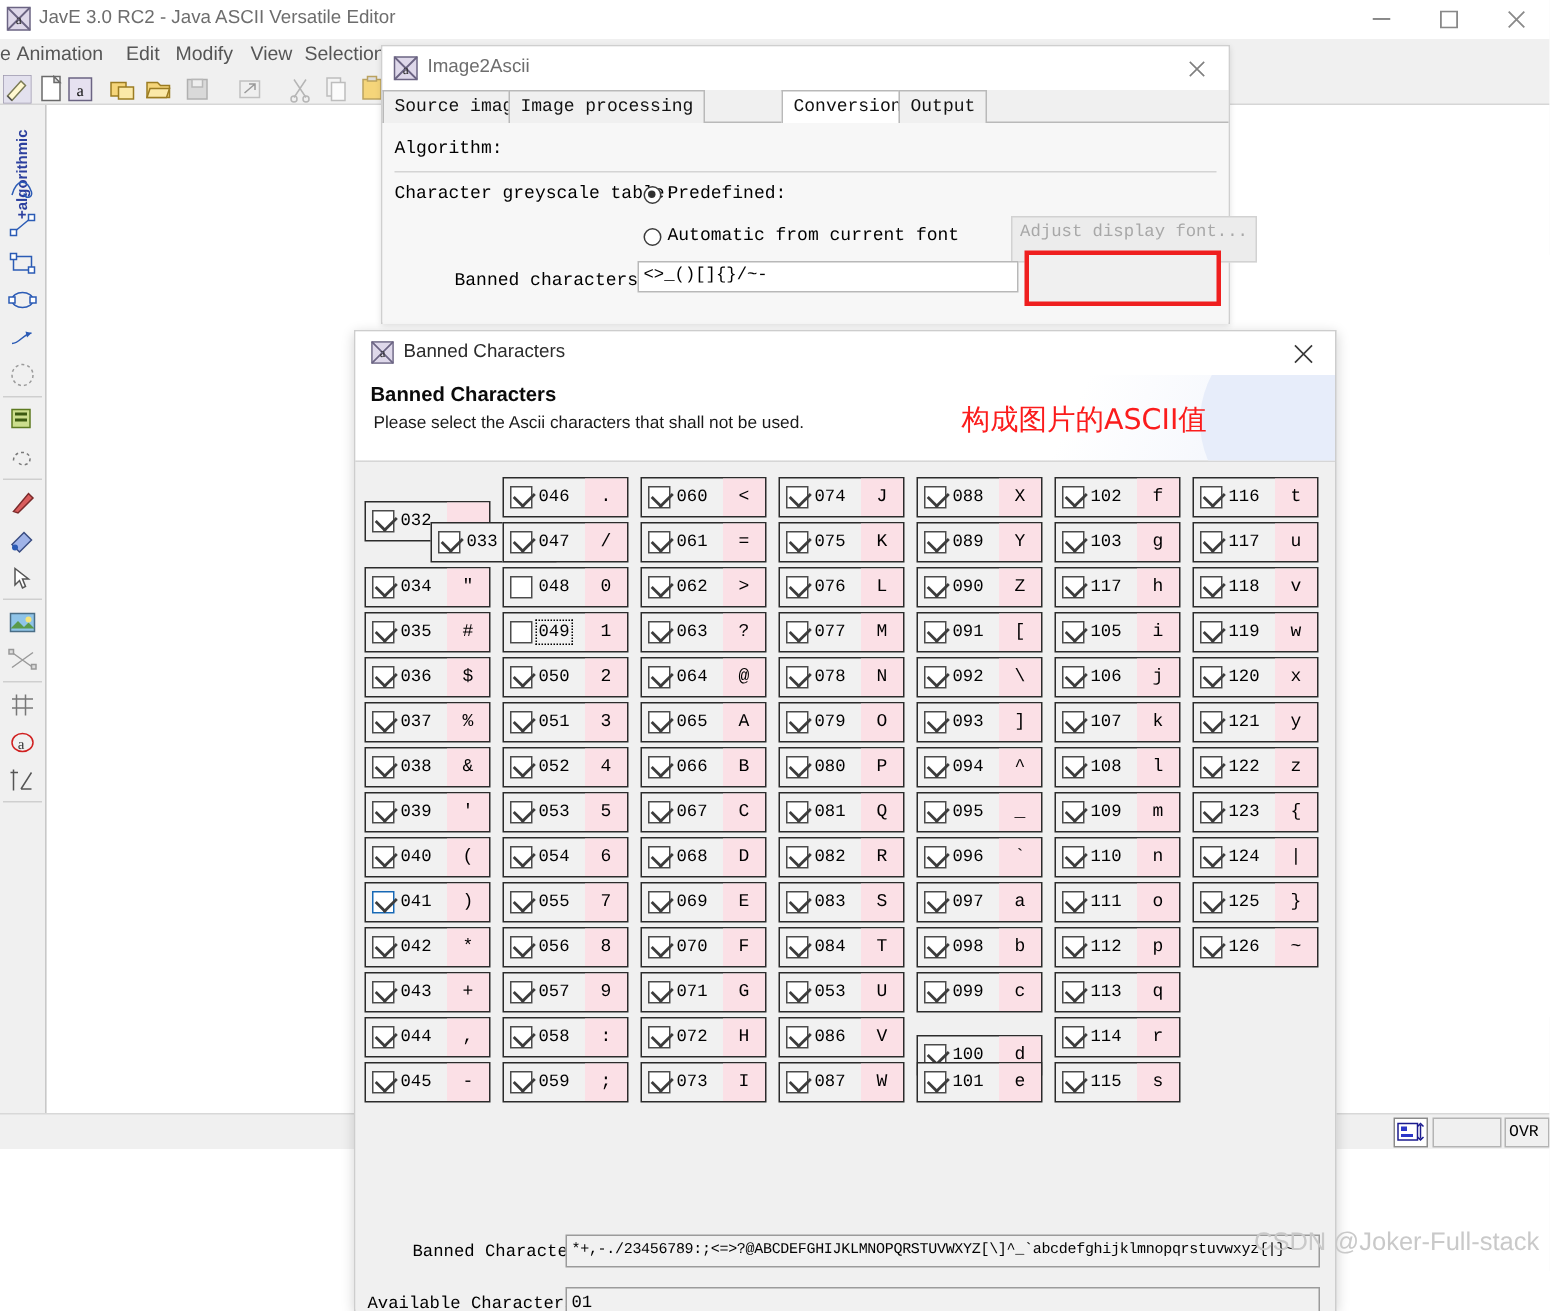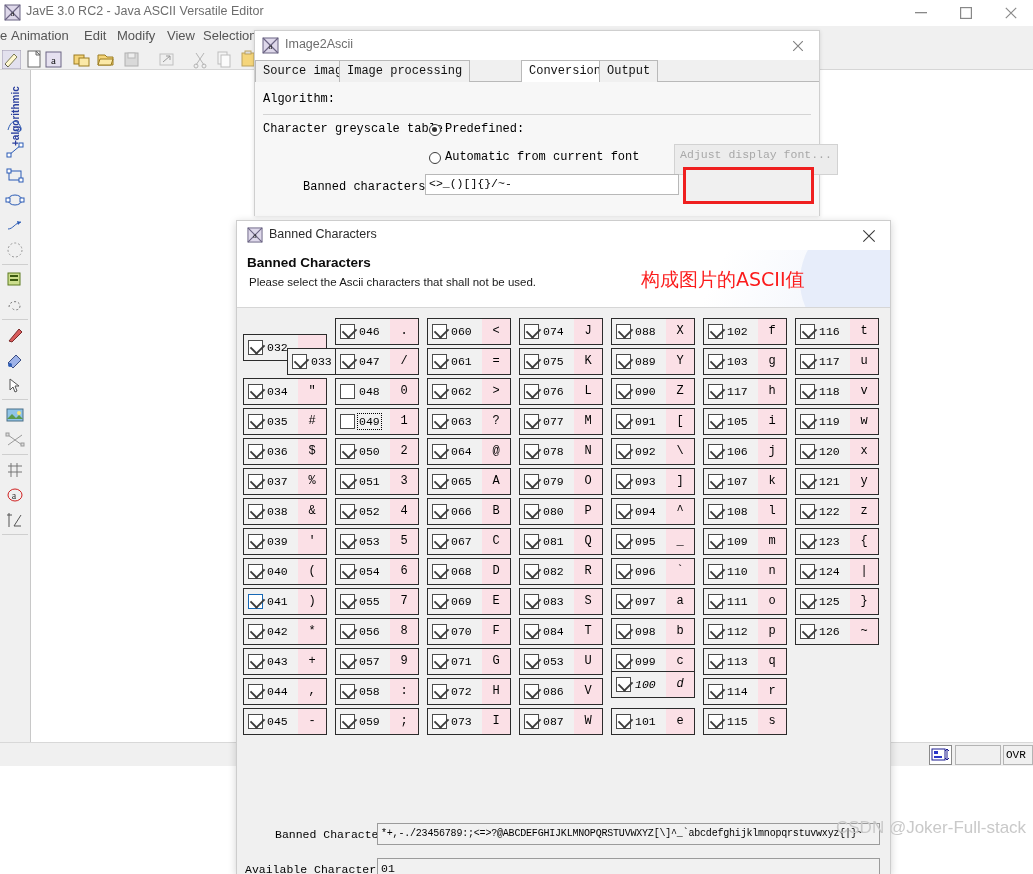--- a/index.html
+++ b/index.html
@@ -998,21 +998,21 @@
             </span>
           </div>
           <div class="cell" style="top: 330px;">
             <span class="cb on"></span>
             <span class="code">099</span>
             <span class="ch">c</span>
             <span class="pink">
               <span>c</span>
             </span>
           </div>
-          <div class="cell" style="top: 353px; font-style: italic;">
+          <div class="cell" style="top: 372px;">
             <span class="cb on"></span>
             <span class="code">100</span>
             <span class="ch">d</span>
             <span class="pink">
               <span>d</span>
             </span>
           </div>
           <div class="cell" style="top: 390px;">
             <span class="cb on"></span>
             <span class="code">101</span>

